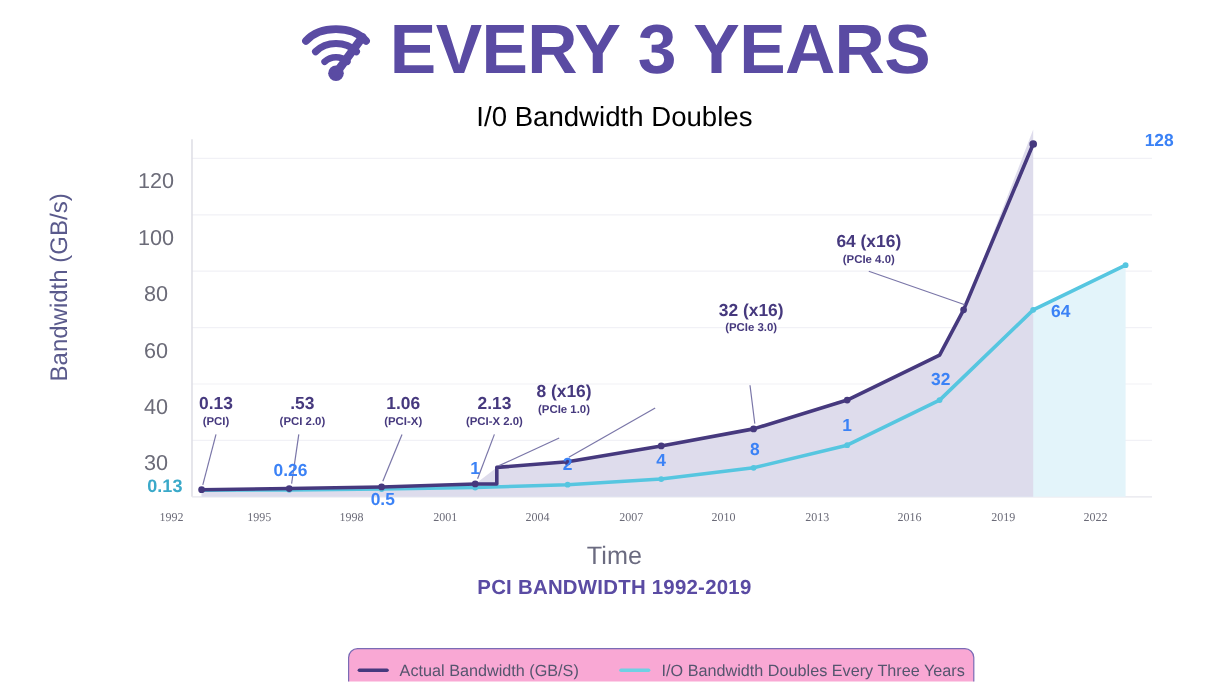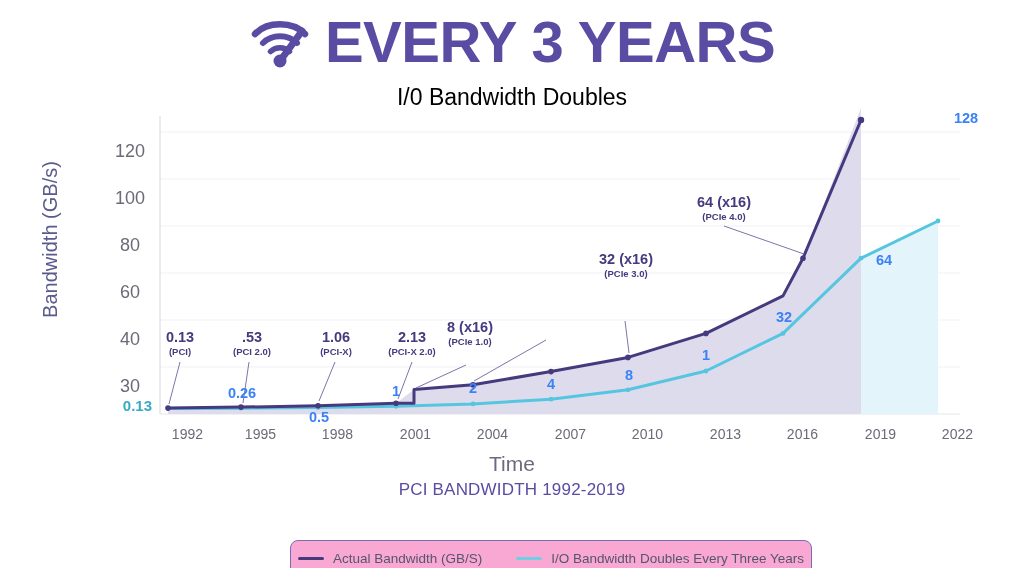--- a/index.html
+++ b/index.html
@@ -89,23 +89,24 @@
     left: 104px;
     width: 48px;
     text-align: right;
     font-size: 15px;
     font-weight: bold;
     color: #3aa9c9;
   }
   .x-tick {
     position: absolute;
     width: 70px;
-    text-align: right;
-    font-size: 14px;
+    text-align: left;
+    font-size: 10px;
     color: #6b6b78;
+    font-family: Liberation Serif, serif;
   }
   .x-axis-labels { position: absolute; left:0; top: 318px; width: 1024px; height: 28px;}
   
   .ann {
     position: absolute;
     text-align: center;
     color: #46397e;
     white-space: nowrap;
   }
   .ann .ann-val {
@@ -139,21 +140,21 @@
     font-size: 21px;
     color: #6b6b80;
   }
   .chart-caption {
     position: absolute;
     left: 0;
     top: 480px;
     width: 1024px;
     text-align: center;
     font-size: 17px;
-    font-weight: normal;
+    font-weight: bold;
     color: #5a4ba3;
     letter-spacing: 0.2px;
   }
   .legend {
     position: absolute;
     left: 290px;
     top: 512px;
     width: 520px;
     height: 34px;
     border: 1.5px solid #7a6bb5;

